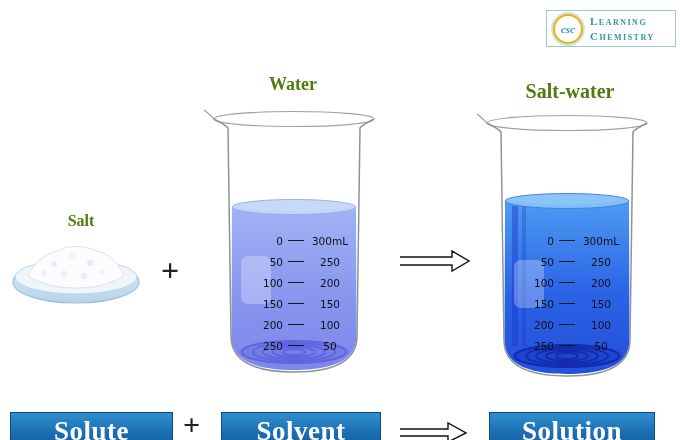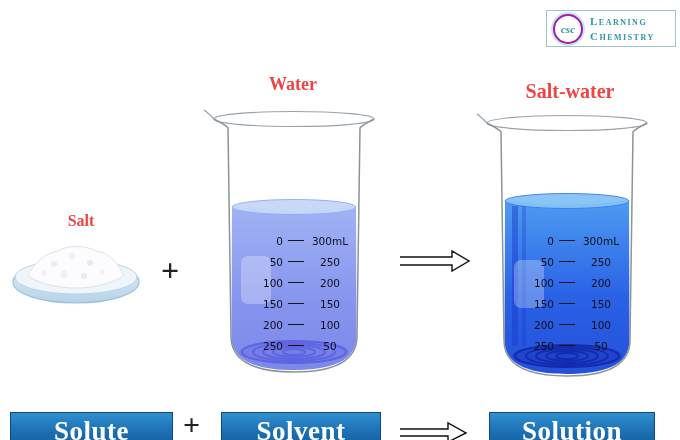--- a/index.html
+++ b/index.html
@@ -2,28 +2,28 @@
 <html><head>
 <meta charset="utf-8">
 <style>
   html,body{margin:0;padding:0;background:#fff;}
   .stage{position:relative;width:680px;height:440px;background:#fff;overflow:hidden;
          font-family:"Liberation Serif",serif;}
 
   
   .logo-box{position:absolute;left:546px;top:10px;width:130px;height:37px;border:1px solid #9ec6cc;
             background:#fff;display:flex;align-items:center;gap:7px;padding:0 6px;box-sizing:border-box;}
-  .logo-circle{width:26px;height:26px;border-radius:50%;border:2px solid #a21caf;
+  .logo-circle{width:26px;height:26px;border-radius:50%;border:2px solid #eab308;
                box-shadow:0 0 0 2px rgba(46,152,166,.25);display:flex;align-items:center;justify-content:center;
                color:#2e98a6;font:italic 700 11px "Liberation Serif",serif;flex:0 0 auto;background:#fff;}
   .logo-text{display:flex;flex-direction:column;color:#2e98a6;font-variant:small-caps;
              font-size:11px;letter-spacing:1.5px;line-height:1.35;font-weight:600;}
 
   
-  .lbl{position:absolute;font-weight:700;color:#ef4444;text-align:center;}
+  .lbl{position:absolute;font-weight:700;color:#4d7c0f;text-align:center;}
   .lbl-water{left:238px;top:74px;width:110px;font-size:18px;}
   .lbl-saltwater{left:500px;top:80px;width:140px;font-size:20px;}
   .lbl-salt{left:41px;top:212px;width:80px;font-size:16px;}
   .plus-top{position:absolute;left:161px;top:252px;font-size:32px;font-weight:700;color:#222;}
   .plus-bottom{position:absolute;left:183px;top:408px;font-size:30px;font-weight:700;color:#222;}
 
   
   .scale{position:absolute;display:flex;flex-direction:column;}
   .srow{display:flex;align-items:center;height:21px;font:10.5px "DejaVu Sans",sans-serif;color:#101018;}
   .snum{width:26px;text-align:right;}

